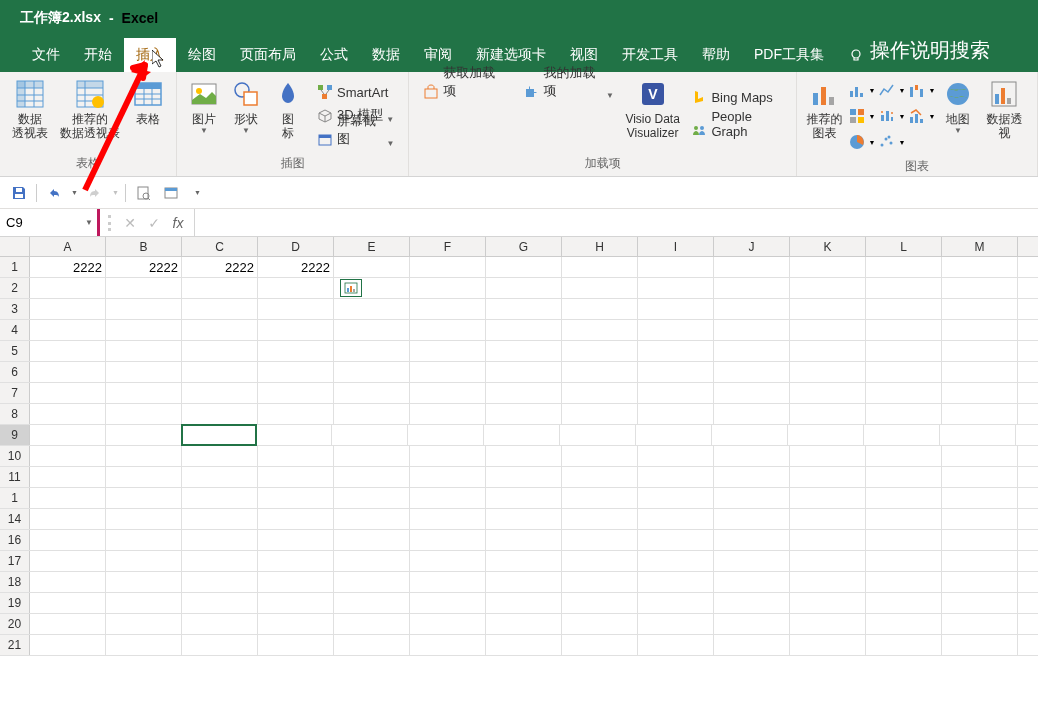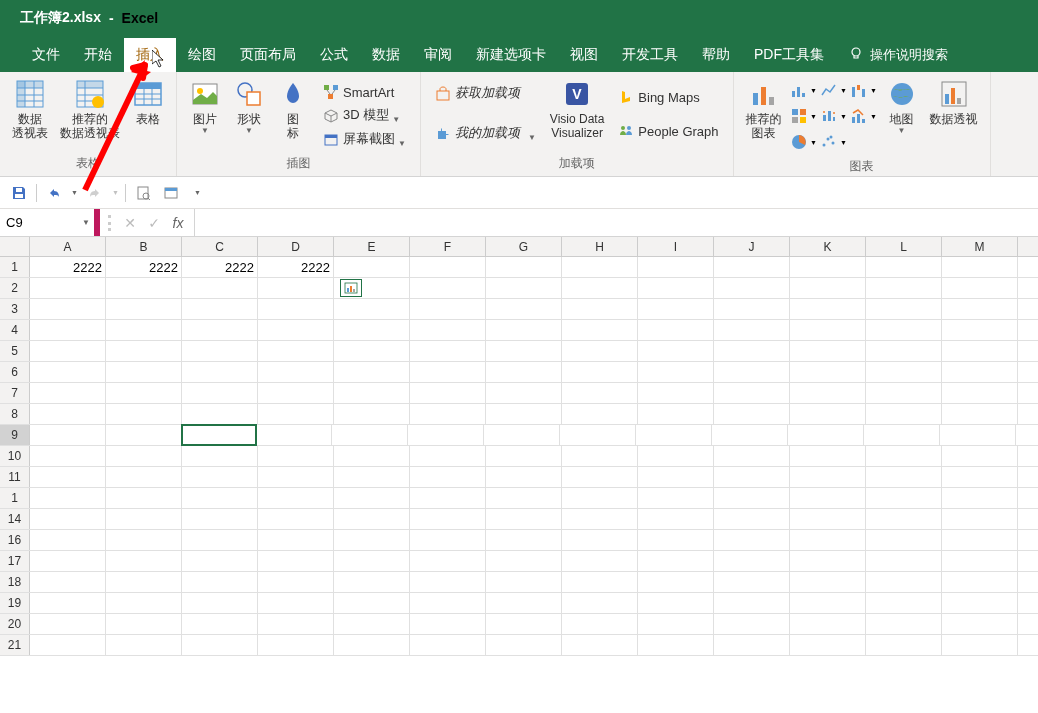--- a/index.html
+++ b/index.html
@@ -8,21 +8,21 @@
     
     .titlebar { height: 36px; background: #217346; display: flex; align-items: center; padding: 0 20px; justify-content: flex-start; font-weight: bold; }
     .titlebar .fname { color: #fff; font-size: 14px; }
     .titlebar .dash { color: #fff; margin: 0 8px; font-size: 14px; }
     .titlebar .appname { color: #000000; font-size: 14px; }
     
     
     .tabs { height: 36px; background: #217346; display: flex; align-items: flex-end; padding: 0 20px; }
     .tab { padding: 8px 12px; color: #fff; font-size: 14px; cursor: pointer; }
     .tab.active { background: #fff; color: #a16207; }
-    .search-help { display: flex; align-items: flex-start; margin-left: 12px; color: #fff; font-size: 13px; padding: 8px 0; }
+    .search-help { display: flex; align-items: flex-end; margin-left: 12px; color: #fff; font-size: 20px; padding: 8px 0; }
     .search-help svg { margin-right: 6px; }
     
     
     .ribbon { height: 105px; background: #f3f2f1; border-bottom: 1px solid #d4d4d4; display: flex; }
     .ribbon-group { border-right: 1px solid #e1dfdd; display: flex; flex-direction: column; align-items: center; padding: 4px 6px 2px; }
     .ribbon-group-content { flex: 1; display: flex; align-items: flex-start; }
     .ribbon-group-label { font-size: 12px; color: #666; padding: 2px 0; }
     
     .big-btn { display: flex; flex-direction: column; align-items: center; padding: 2px 6px; cursor: pointer; min-width: 40px; }
     .big-btn .icon-box { width: 32px; height: 32px; display: flex; align-items: center; justify-content: center; }
@@ -37,21 +37,21 @@
     .chart-mini { display: flex; align-items: center; justify-content: center; cursor: pointer; }
     
     
     .qat { height: 32px; background: #fff; border-bottom: 1px solid #e1dfdd; display: flex; align-items: center; padding: 0 8px; gap: 6px; }
     .qat-btn { width: 22px; height: 22px; display: flex; align-items: center; justify-content: center; cursor: pointer; }
     .qat-sep { width: 1px; height: 18px; background: #ccc; }
     .qat .dd { font-size: 7px; color: #666; }
     
     
     .fbar { height: 28px; background: #fff; border-bottom: 1px solid #d4d4d4; display: flex; align-items: stretch; }
-    .name-box { width: 100px; border-right: 6px solid #be185d; display: flex; align-items: center; padding: 0 6px; font-size: 13px; position: relative; }
+    .name-box { width: 100px; border-right: 3px solid #be185d; display: flex; align-items: center; padding: 0 6px; font-size: 13px; position: relative; }
     .name-box .dd { position: absolute; right: 4px; font-size: 8px; color: #666; }
     .fbar-btns { display: flex; align-items: center; border-right: 1px solid #d4d4d4; padding: 0 4px; }
     .fbar-btn { width: 24px; height: 24px; display: flex; align-items: center; justify-content: center; cursor: pointer; color: #bbb; font-size: 14px; }
     .fbar-input { flex: 1; display: flex; align-items: center; padding: 0 6px; font-size: 13px; }
     
     
     .grid-container { position: relative; }
     .col-headers { display: flex; height: 20px; background: #f3f2f1; border-bottom: 1px solid #ccc; }
     .corner { width: 30px; border-right: 1px solid #ccc; background: #f3f2f1; }
     .col-header { width: 76px; border-right: 1px solid #ccc; display: flex; align-items: center; justify-content: center; font-size: 12px; color: #333; }
@@ -219,21 +219,21 @@
           <span>屏幕截图</span>
           <span class="dd">▼</span>
         </div>
       </div>
     </div>
     <div class="ribbon-group-label">插图</div>
   </div>
 
   <div class="ribbon-group">
     <div class="ribbon-group-content">
-      <div style="display:flex;flex-direction:column;padding:2px 4px;justify-content:center;height:72px;gap:16px;font-style:italic;">
+      <div style="display:flex;padding:2px 4px;justify-content:center;height:72px;gap:16px;">
         <div class="med-item">
           <svg width="16" height="16" viewBox="0 0 16 16">
               <rect x="2" y="5" width="12" height="9" fill="none" stroke="#ed7d31"></rect>
               <path d="M5 5 L5 3 C5 2 6 1 8 1 C10 1 11 2 11 3 L11 5" fill="none" stroke="#ed7d31"></path>
             </svg>
           <span>获取加载项</span>
         </div>
         <div class="med-item">
           <svg width="16" height="16" viewBox="0 0 16 16">
               <path d="M3 5 L6 5 L6 3 C6 2 7 2 7 3 L7 5 L11 5 L11 8 L13 8 C14 8 14 9 13 9 L11 9 L11 13 L3 13 Z" fill="#5b9bd5"></path>

